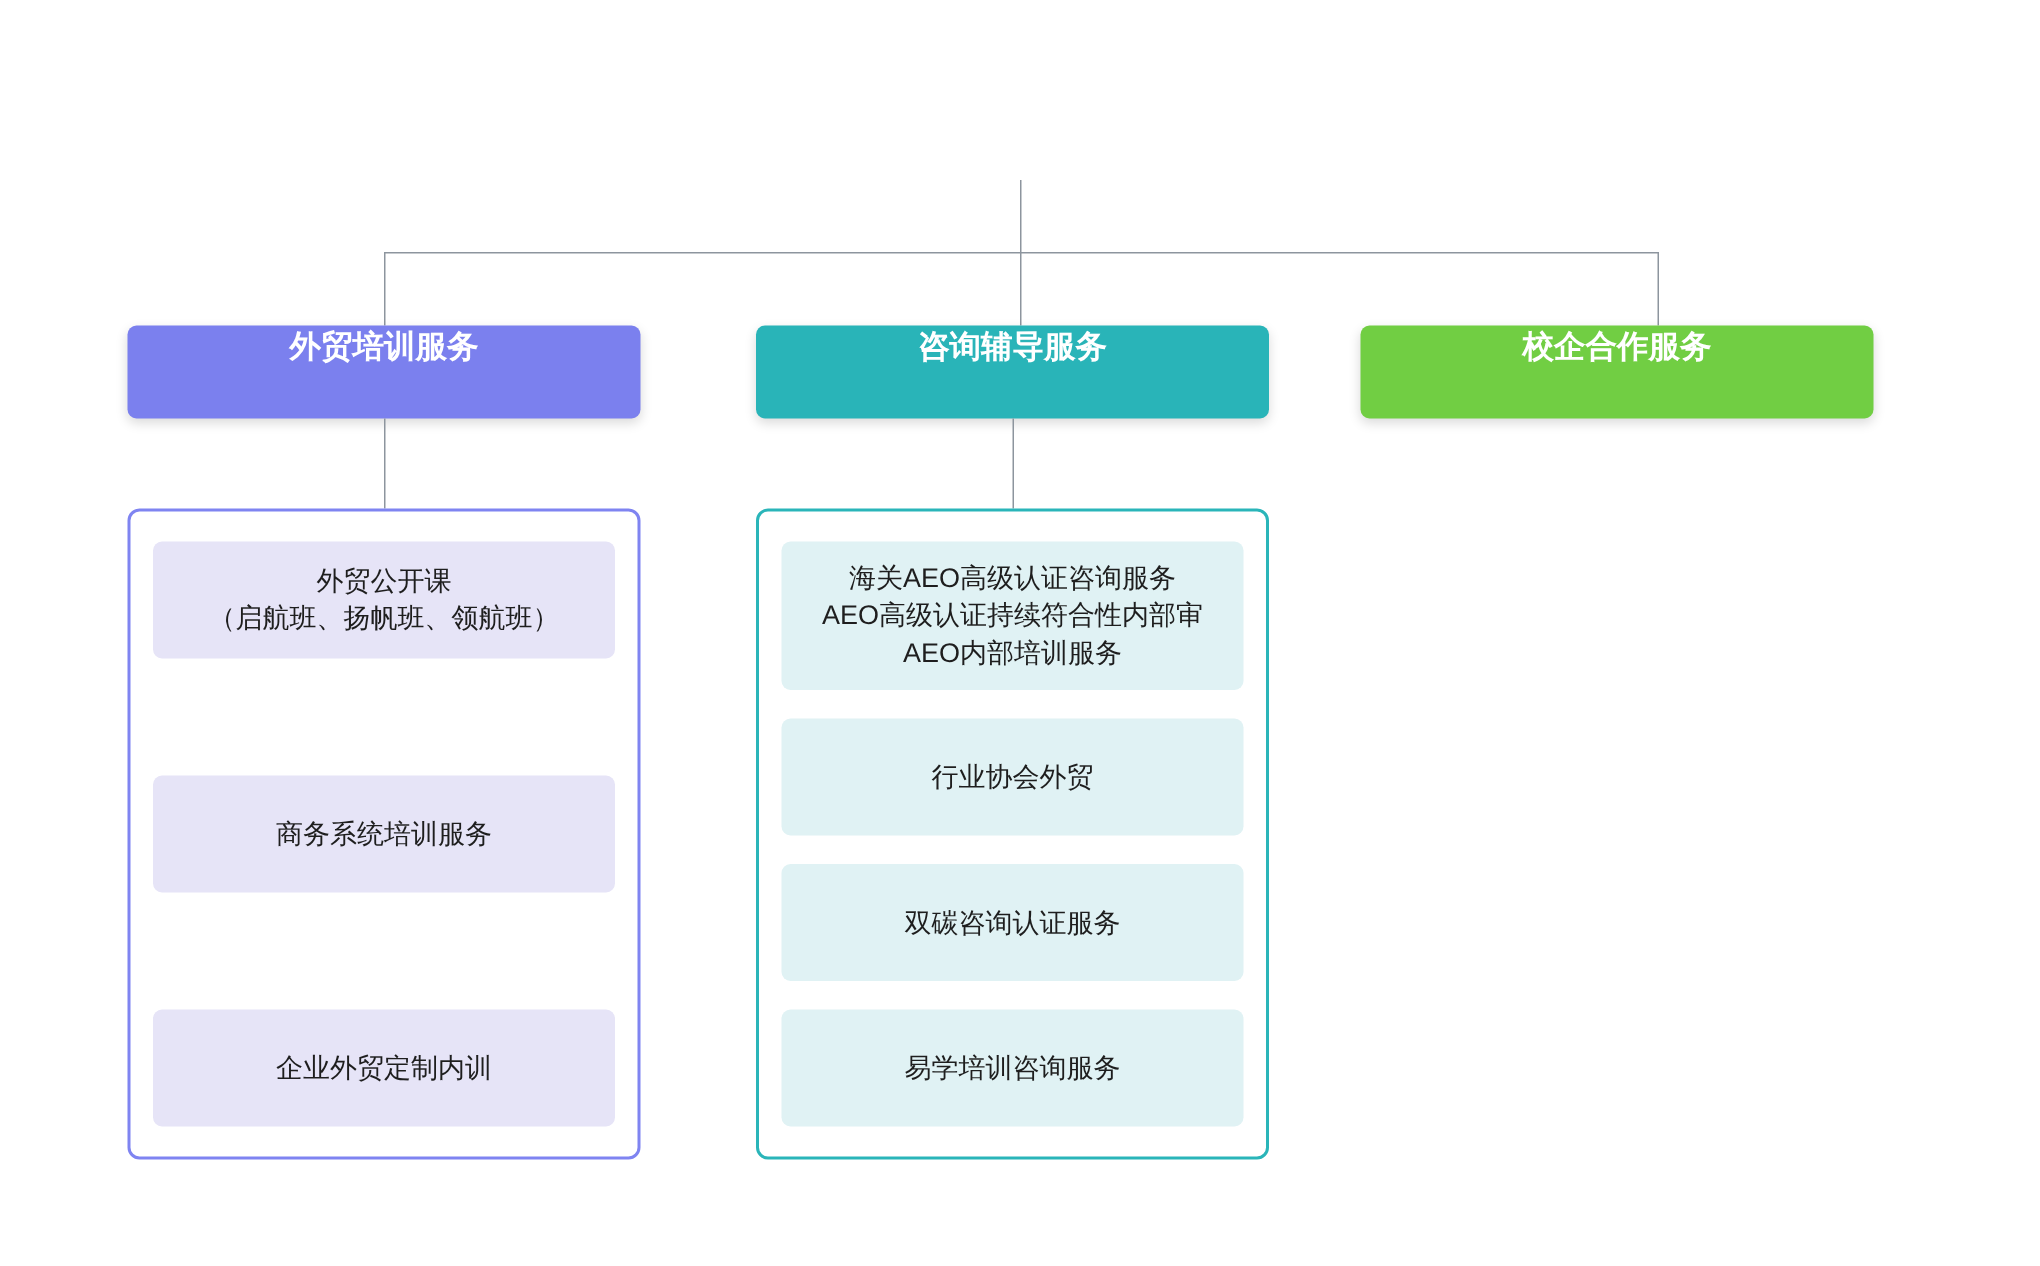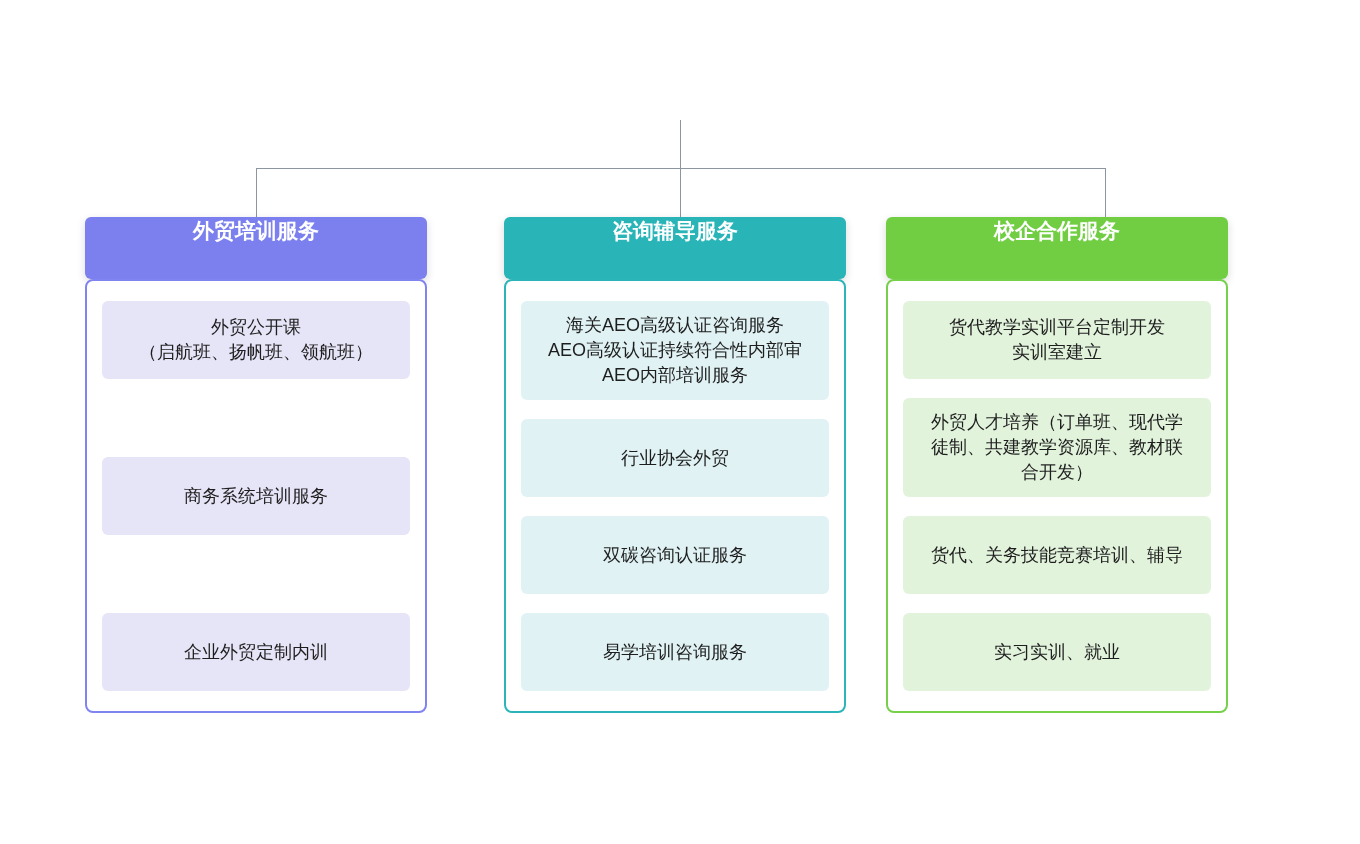--- a/index.html
+++ b/index.html
@@ -21,39 +21,39 @@
 
   
   .line { position:absolute; background:var(--connector); }
   .line.v { width:1px; }
   .line.h { height:1px; }
 
   
   .branch { position:absolute; top:217px; width:342px; }
   .branch1 { left:85px; }
   .branch2 { left:504px;border-radius:12px; }
-  .branch3 { left:886px; }
+  .branch3 { left:907px; }
 
   .branch-header {
     position:relative; height:62px; border-radius:6px;
     display:flex; align-items:flex-start; justify-content:center;
     color:var(--header-text); font-size:21px; font-weight:700;
     box-shadow:0 3px 8px rgba(0,0,0,.15);
   }
   .branch1 .branch-header { background:var(--branch1-header); }
   .branch2 .branch-header { background:var(--branch2-header); }
   .branch3 .branch-header { background:var(--branch3-header); }
 
   .drop-line {
     position:absolute; left:171px; top:62px; width:1px; height:60px;
     background:var(--connector);
   }
 
   .branch-box {
-    position:relative; height:434px; border-radius:8px;
+    position:relative; margin-top:60px; height:434px; border-radius:8px;
     border:2px solid; background:#ffffff; padding:20px 15px;
     display:flex; flex-direction:column; justify-content:space-between;
   }
   .branch1 .branch-box { border-color:var(--branch1-border); }
   .branch2 .branch-box { border-color:var(--branch2-border); }
   .branch3 .branch-box { border-color:var(--branch3-border); }
 
   .item {
     border-radius:6px; min-height:78px; padding:12px 24px;
     display:flex; align-items:center; justify-content:center;
@@ -101,22 +101,15 @@
       <div class="item">行业协会外贸</div>
       <div class="item">双碳咨询认证服务</div>
       <div class="item">易学培训咨询服务</div>
     </div>
   </div>
 
   <div class="branch branch3">
     <div class="branch-header">
       <span>校企合作服务</span>
     </div>
-    <div class="branch-box">
-      <div class="item">货代教学实训平台定制开发
-实训室建立</div>
-      <div class="item">外贸人才培养（订单班、现代学徒制、共建教学资源库、教材联合开发）</div>
-      <div class="item">货代、关务技能竞赛培训、辅导</div>
-      <div class="item">实习实训、就业</div>
-    </div>
   </div>
 
 </div>
 
 </body></html>

